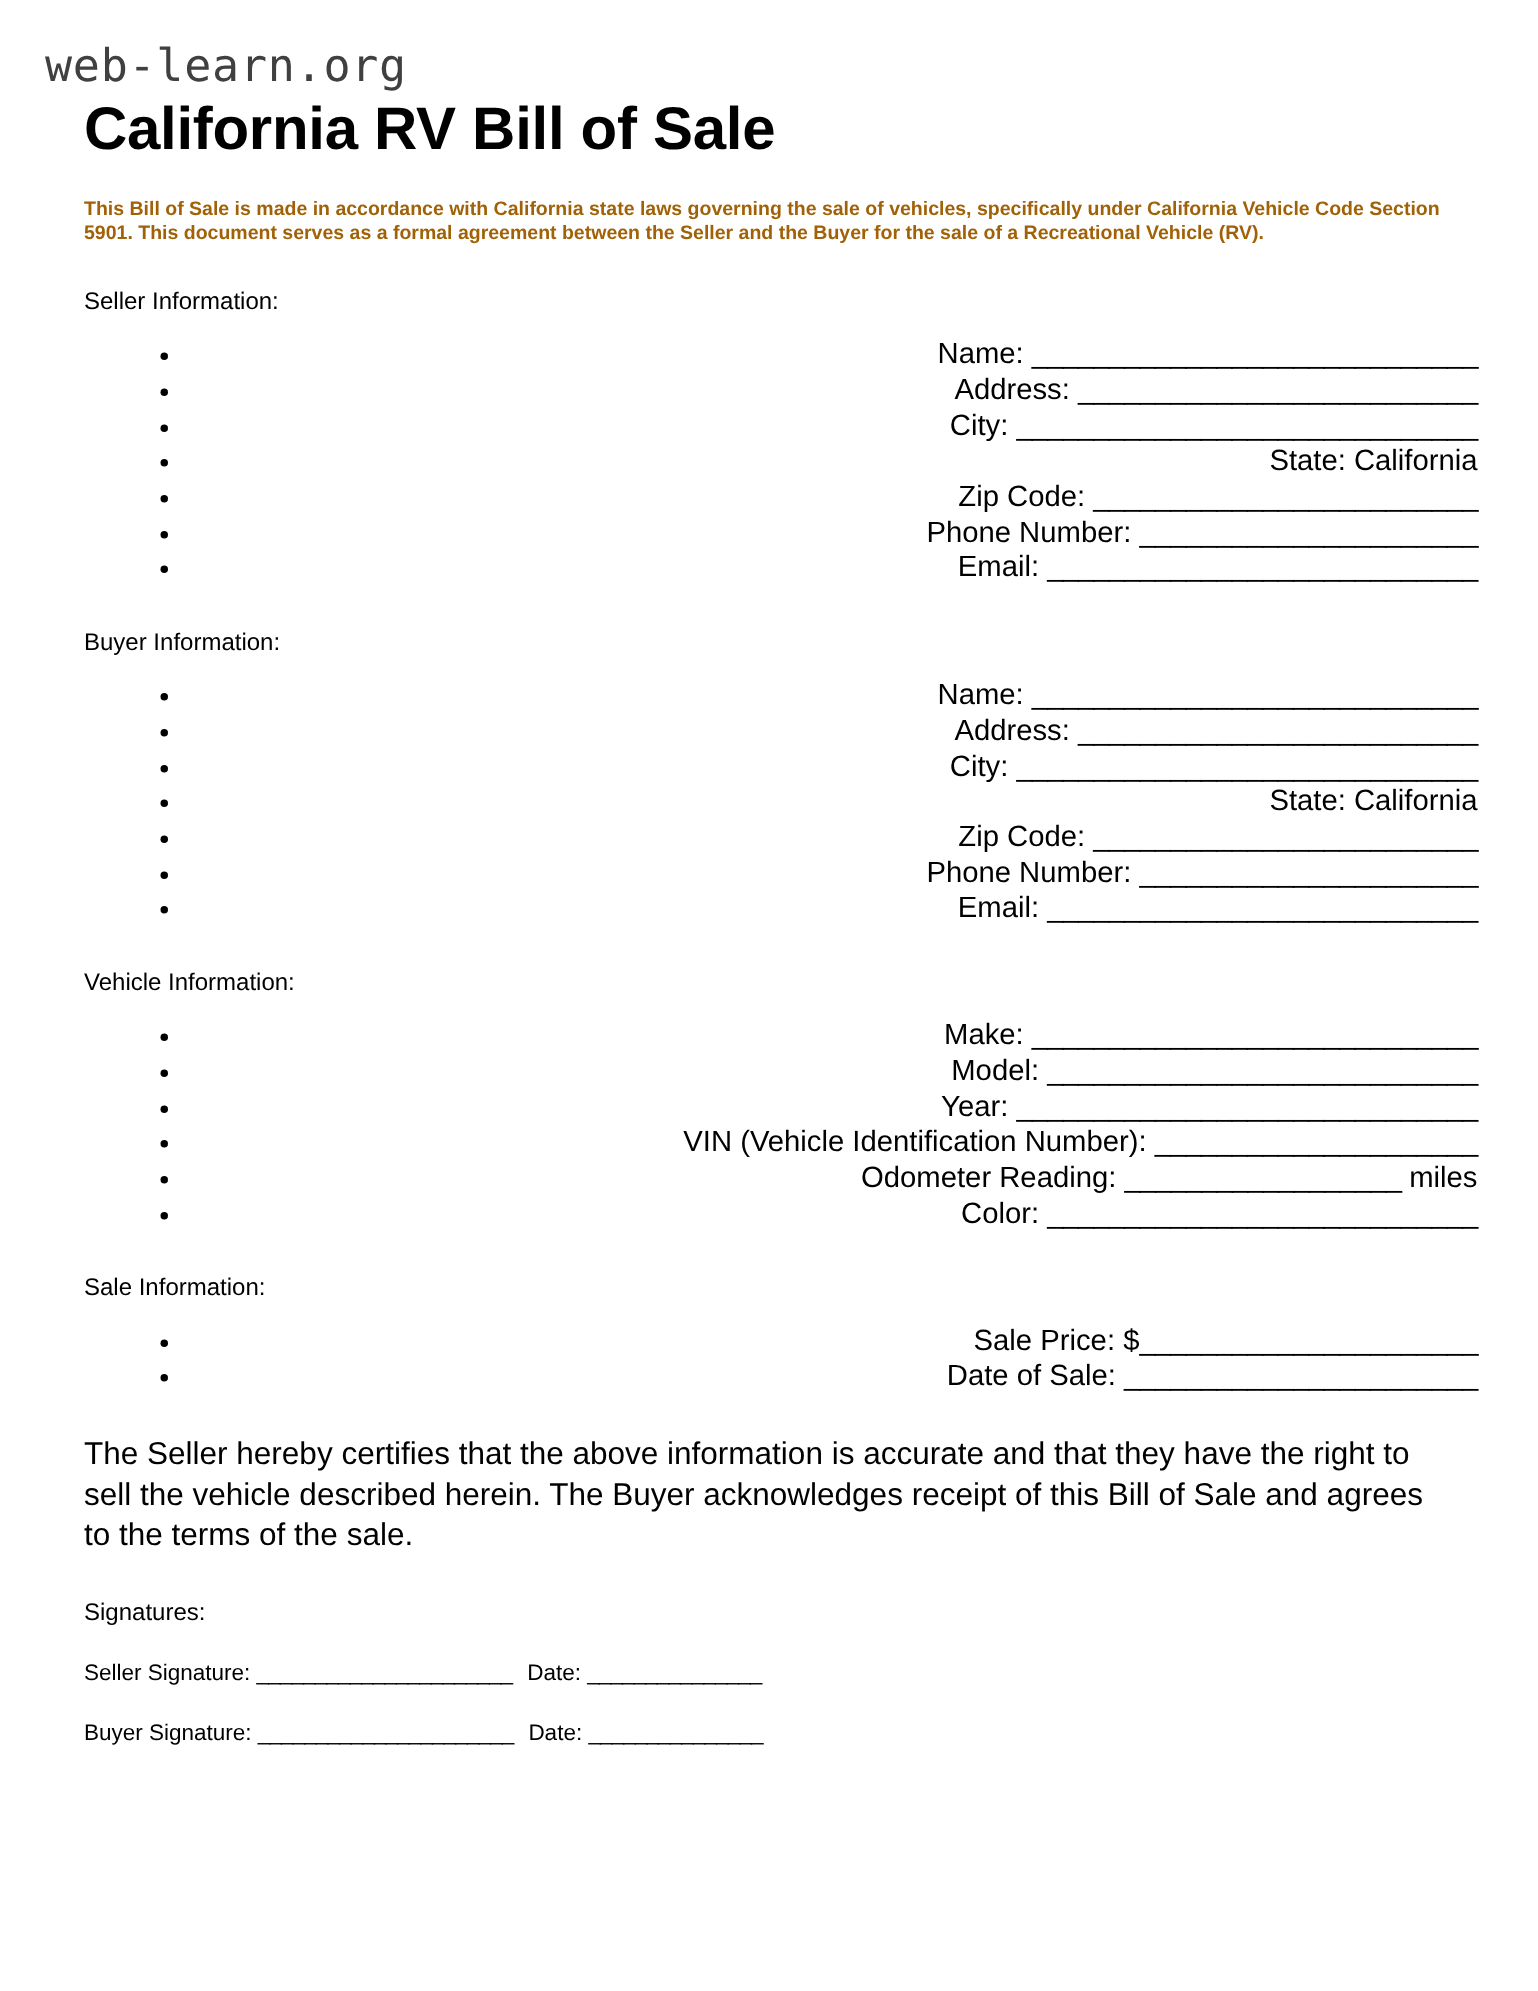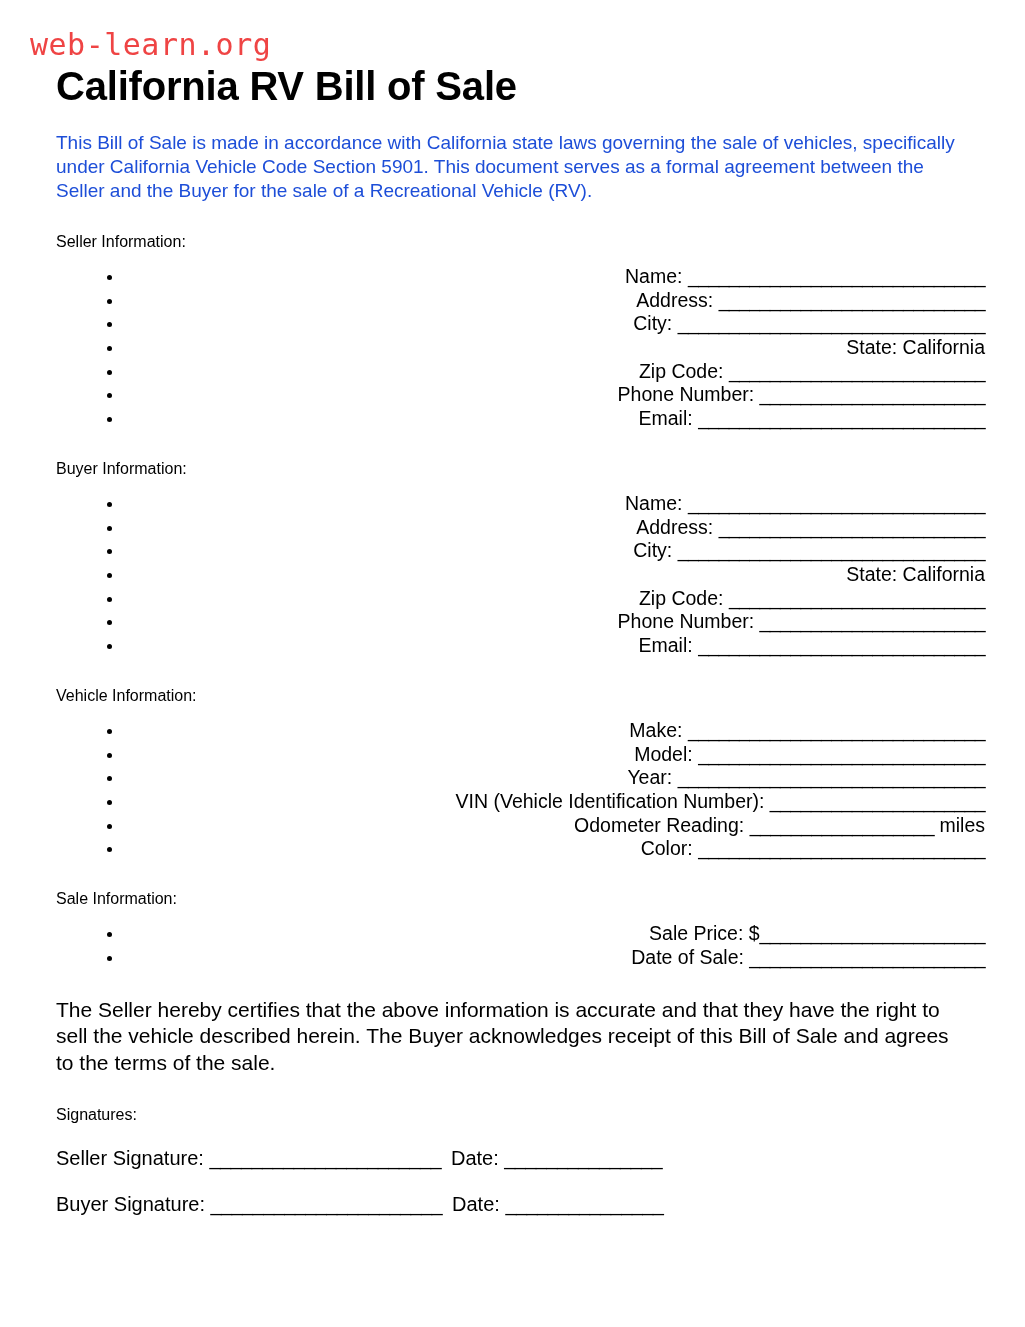--- a/index.html
+++ b/index.html
@@ -27,21 +27,21 @@
 
   
   .header-block {
     padding-top: 30px;
     padding-left: 30px;
   }
   .site-mark {
     font-family: "DejaVu Sans Mono", "Liberation Mono", monospace;
     font-size: 30px;
     font-weight: 400;
-    color: #ef4444;
+    color: #404040;
     letter-spacing: 0.5px;
     line-height: 1.0;
     margin: 0;
     white-space: nowrap;
   }
   .doc-title {
     margin: 4px 0 0 26px;
     font-size: 40px;
     font-weight: bold;
     line-height: 1.12;
@@ -50,25 +50,26 @@
   }
 
   
   .content {
     margin-left: 56px;
     margin-right: 40px;
     padding-top: 22px;
   }
 
   p.para {
-    font-size: 19px;
+    font-size: 13px;
     line-height: 1.28;
     margin: 0 0 0 0;
     max-width: 915px;
-    color: #1d4ed8;
+    color: #a16207;
+    font-weight: bold;
   }
 
   h2.section {
     font-size: 16px;
     font-weight: normal;
     margin: 28px 0 0 0;
     line-height: 1.2;
   }
 
   ul.fields {
@@ -101,21 +102,21 @@
   }
 
   p.closing {
     font-size: 21px;
     line-height: 1.28;
     margin: 27px 0 0 0;
     max-width: 915px;
   }
 
   .sig-line {
-    font-size: 20px;
+    font-size: 15px;
     line-height: 1.2;
     margin: 22px 0 0 0;
     white-space: nowrap;
   }
   .sig-line.first { margin-top: 22px; }
 
   .gap-sm { display: inline-block; width: 10px; }
 </style>
 </head>
 <body>

